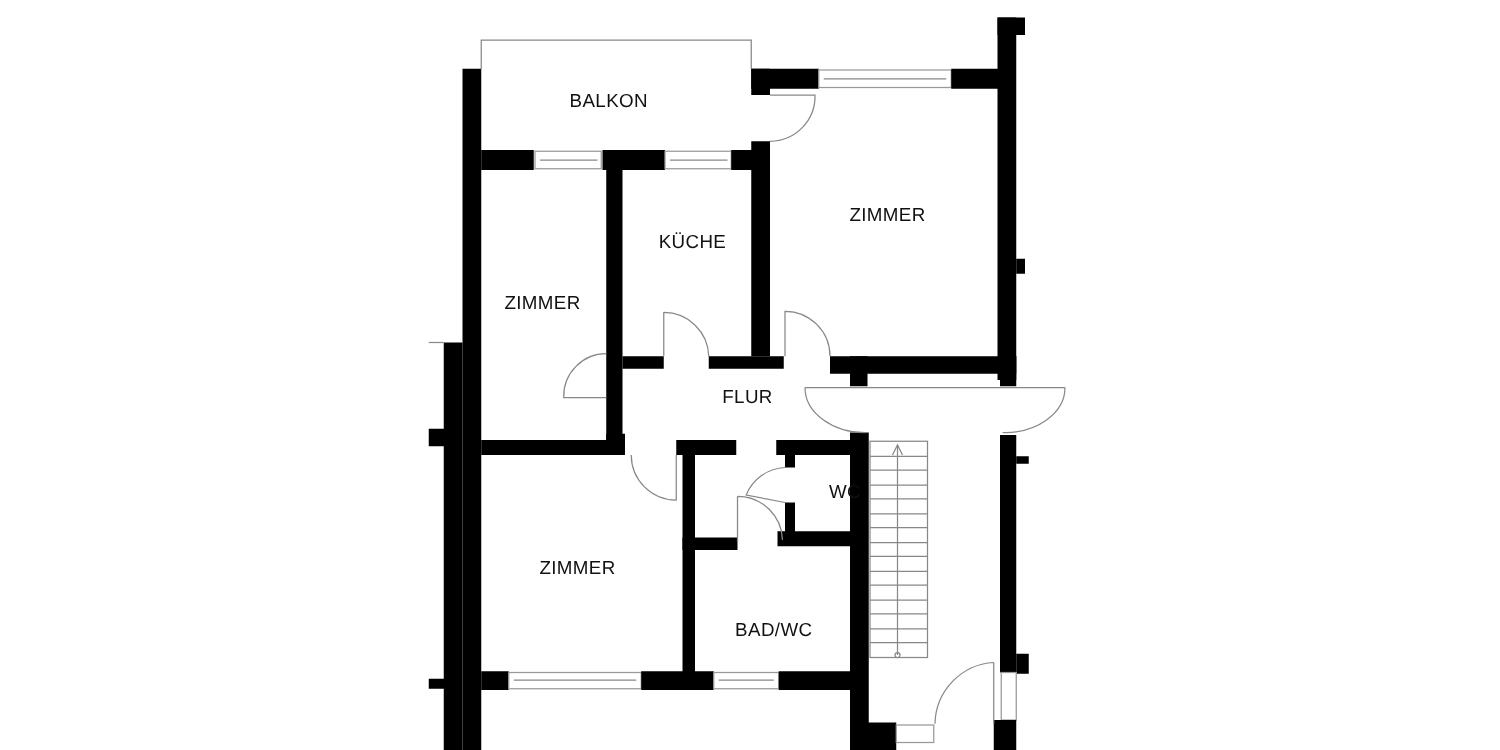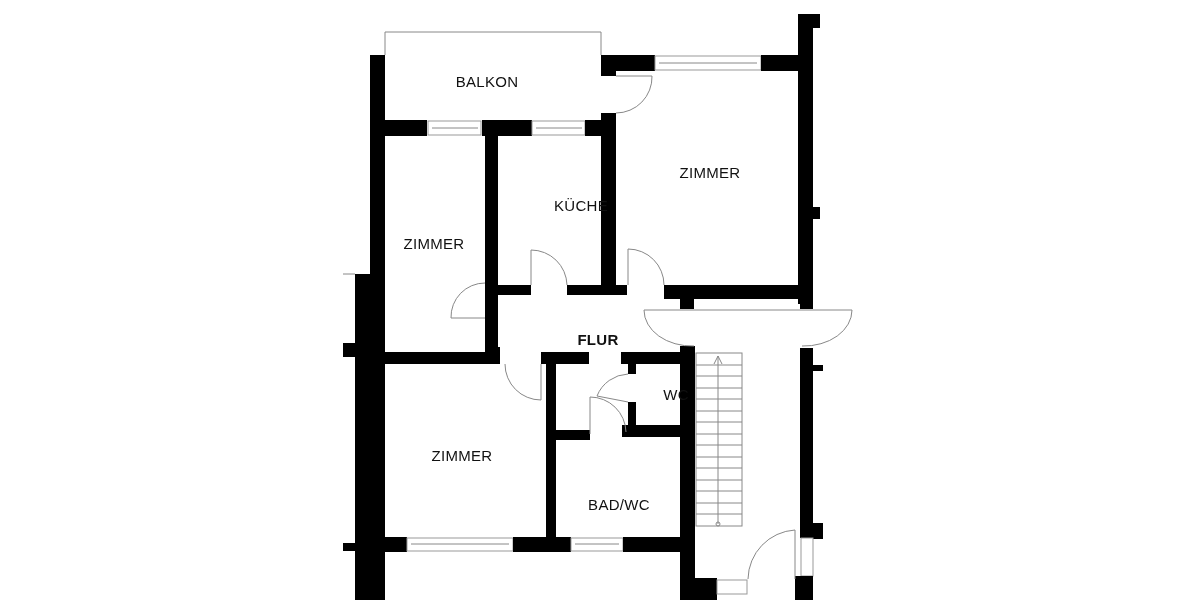--- a/index.html
+++ b/index.html
@@ -113,18 +113,18 @@
   <rect class="win" x="407" y="538" width="106" height="13"></rect>
   <line class="thin" x1="411" y1="544" x2="509" y2="544"></line>
   <rect class="wall" x="513" y="537" width="58" height="15"></rect>
   <rect class="win" x="571" y="538" width="52" height="13"></rect>
   <line class="thin" x1="575" y1="544" x2="619" y2="544"></line>
   <rect class="wall" x="623" y="537" width="57" height="15"></rect>
 </svg>
 
 <div class="label" style="left:487px;top:81px;">BALKON</div>
 <div class="label" style="left:710px;top:172px;">ZIMMER</div>
-<div class="label" style="left:554px;top:205px;margin-left:27px;">KÜCHE</div>
+<div class="label" style="left:554px;top:194px;">KÜCHE</div>
 <div class="label" style="left:434px;top:243px;">ZIMMER</div>
-<div class="label" style="left:598px;top:339px;font-weight:bold;">FLUR</div>
+<div class="label" style="left:598px;top:318px;">FLUR</div>
 <div class="label" style="left:676px;top:394px;">WC</div>
 <div class="label" style="left:462px;top:455px;">ZIMMER</div>
 <div class="label" style="left:619px;top:504px;">BAD/WC</div>
 
 </body></html>

